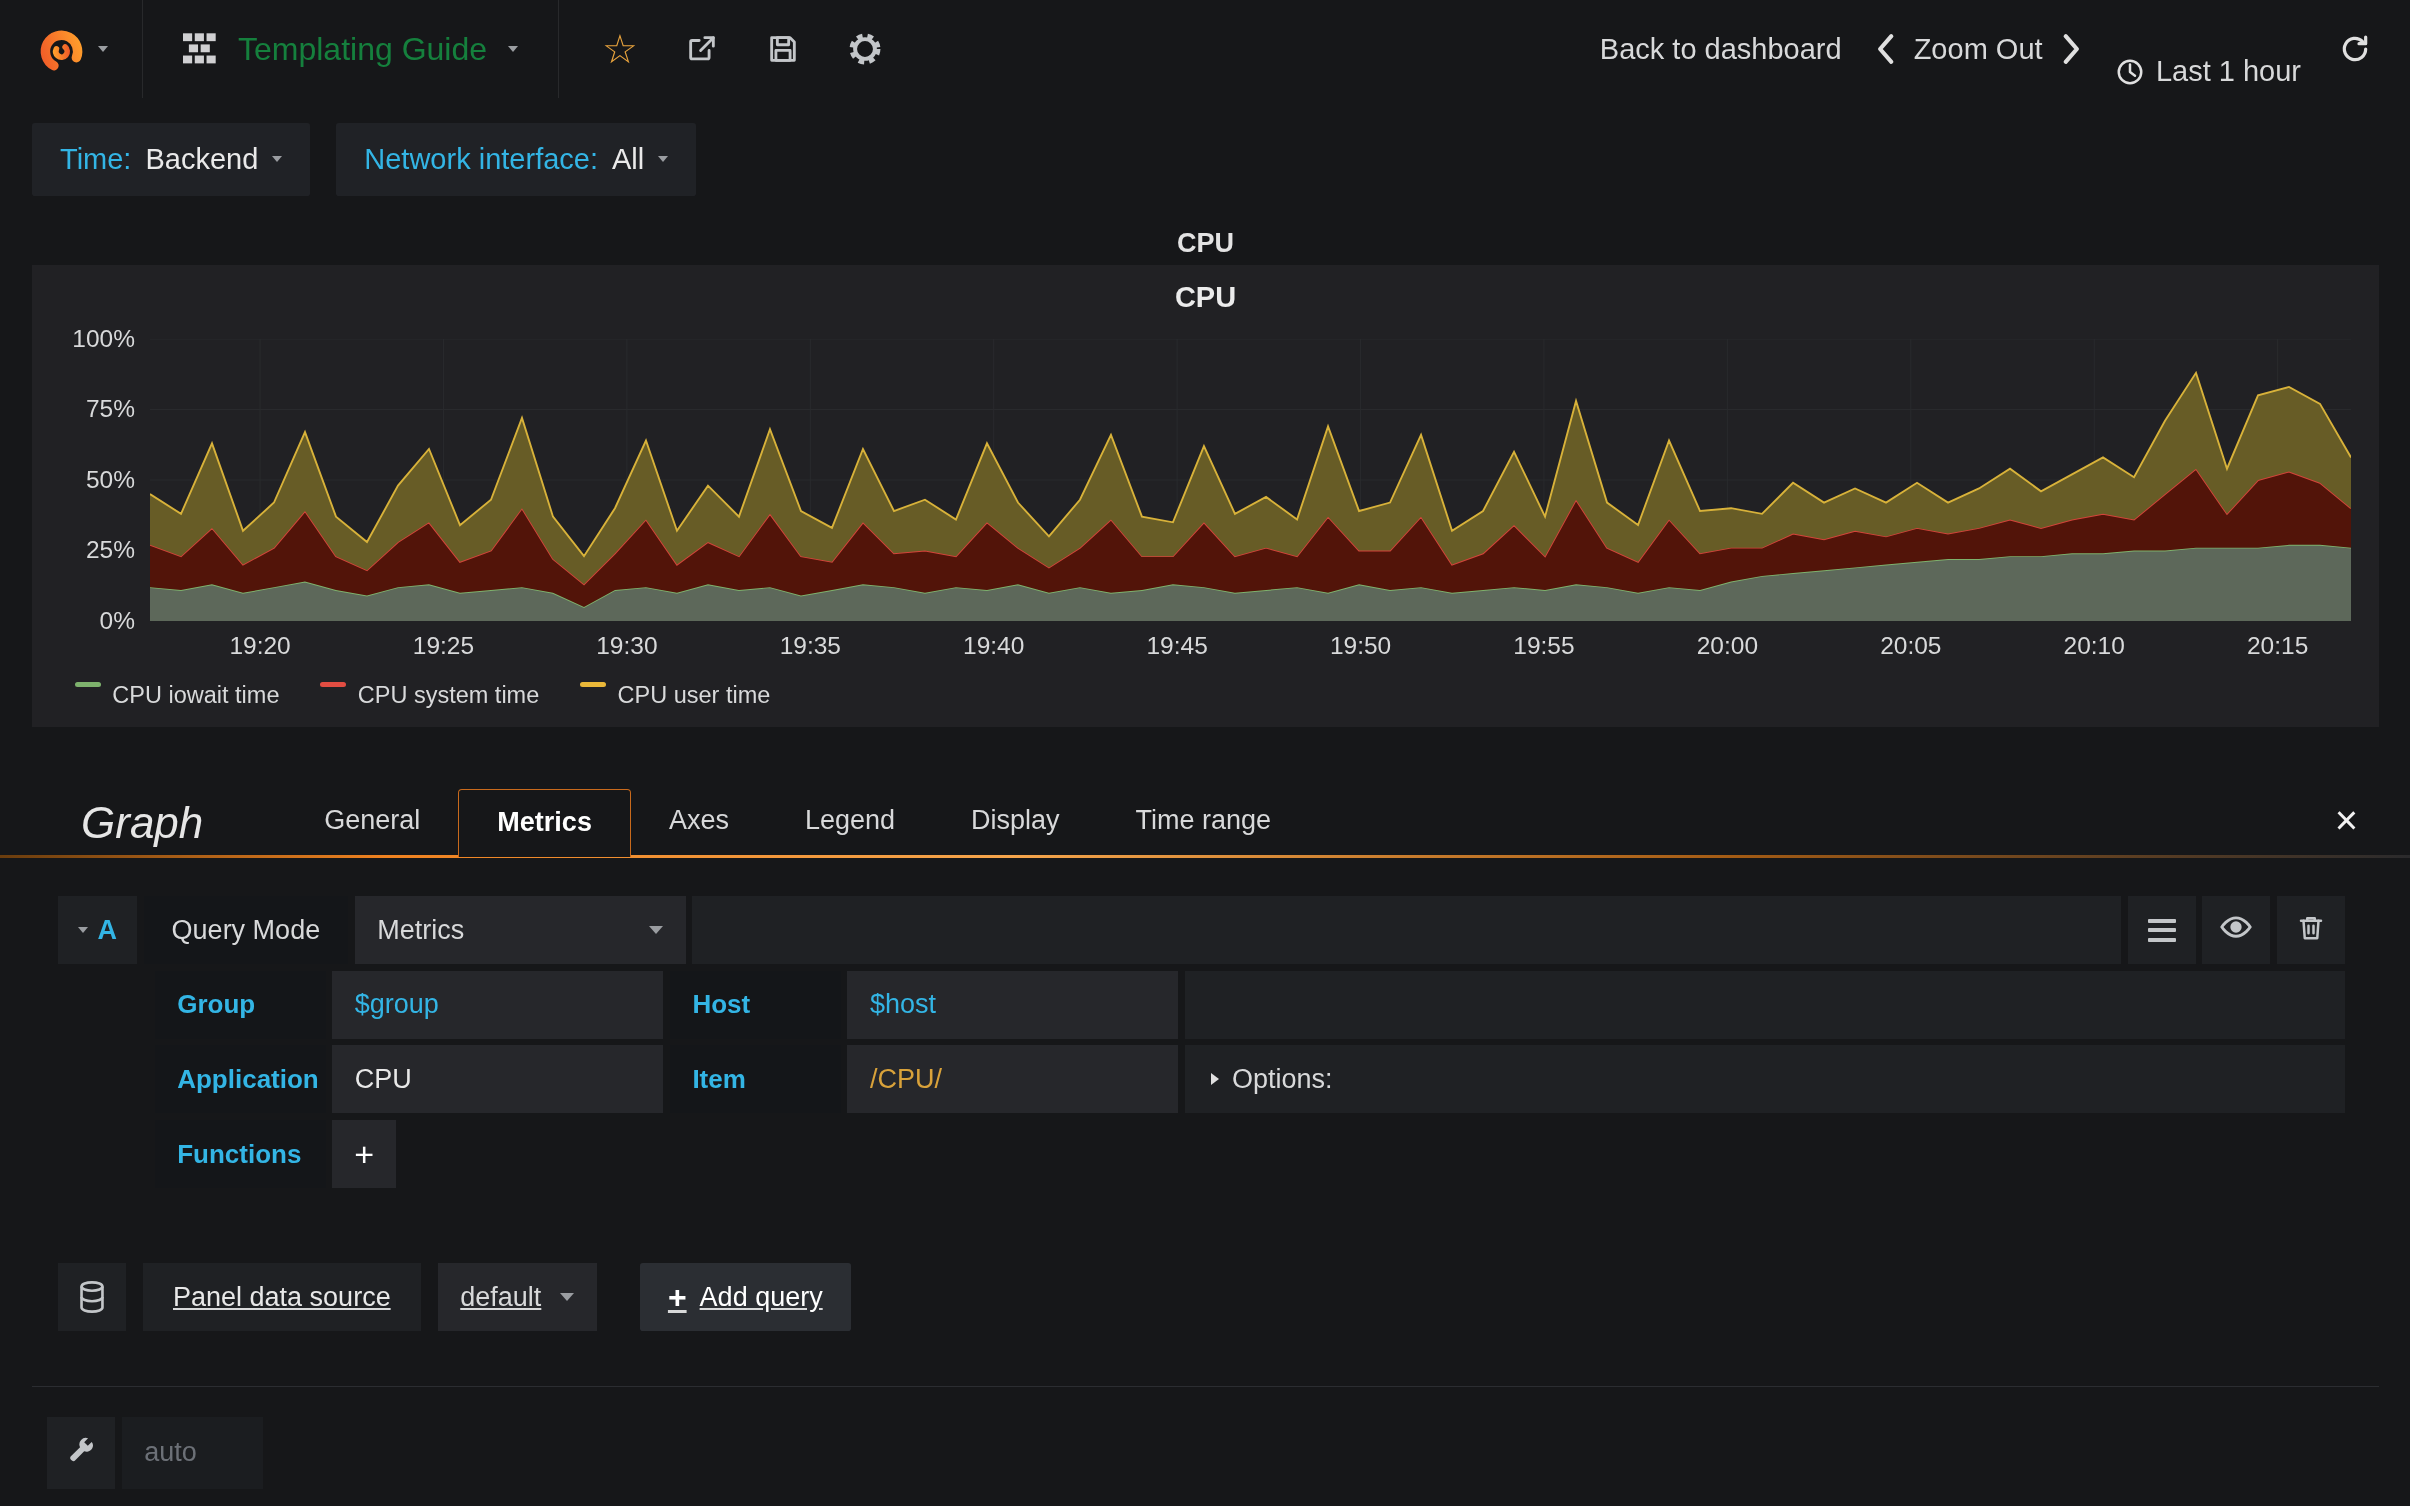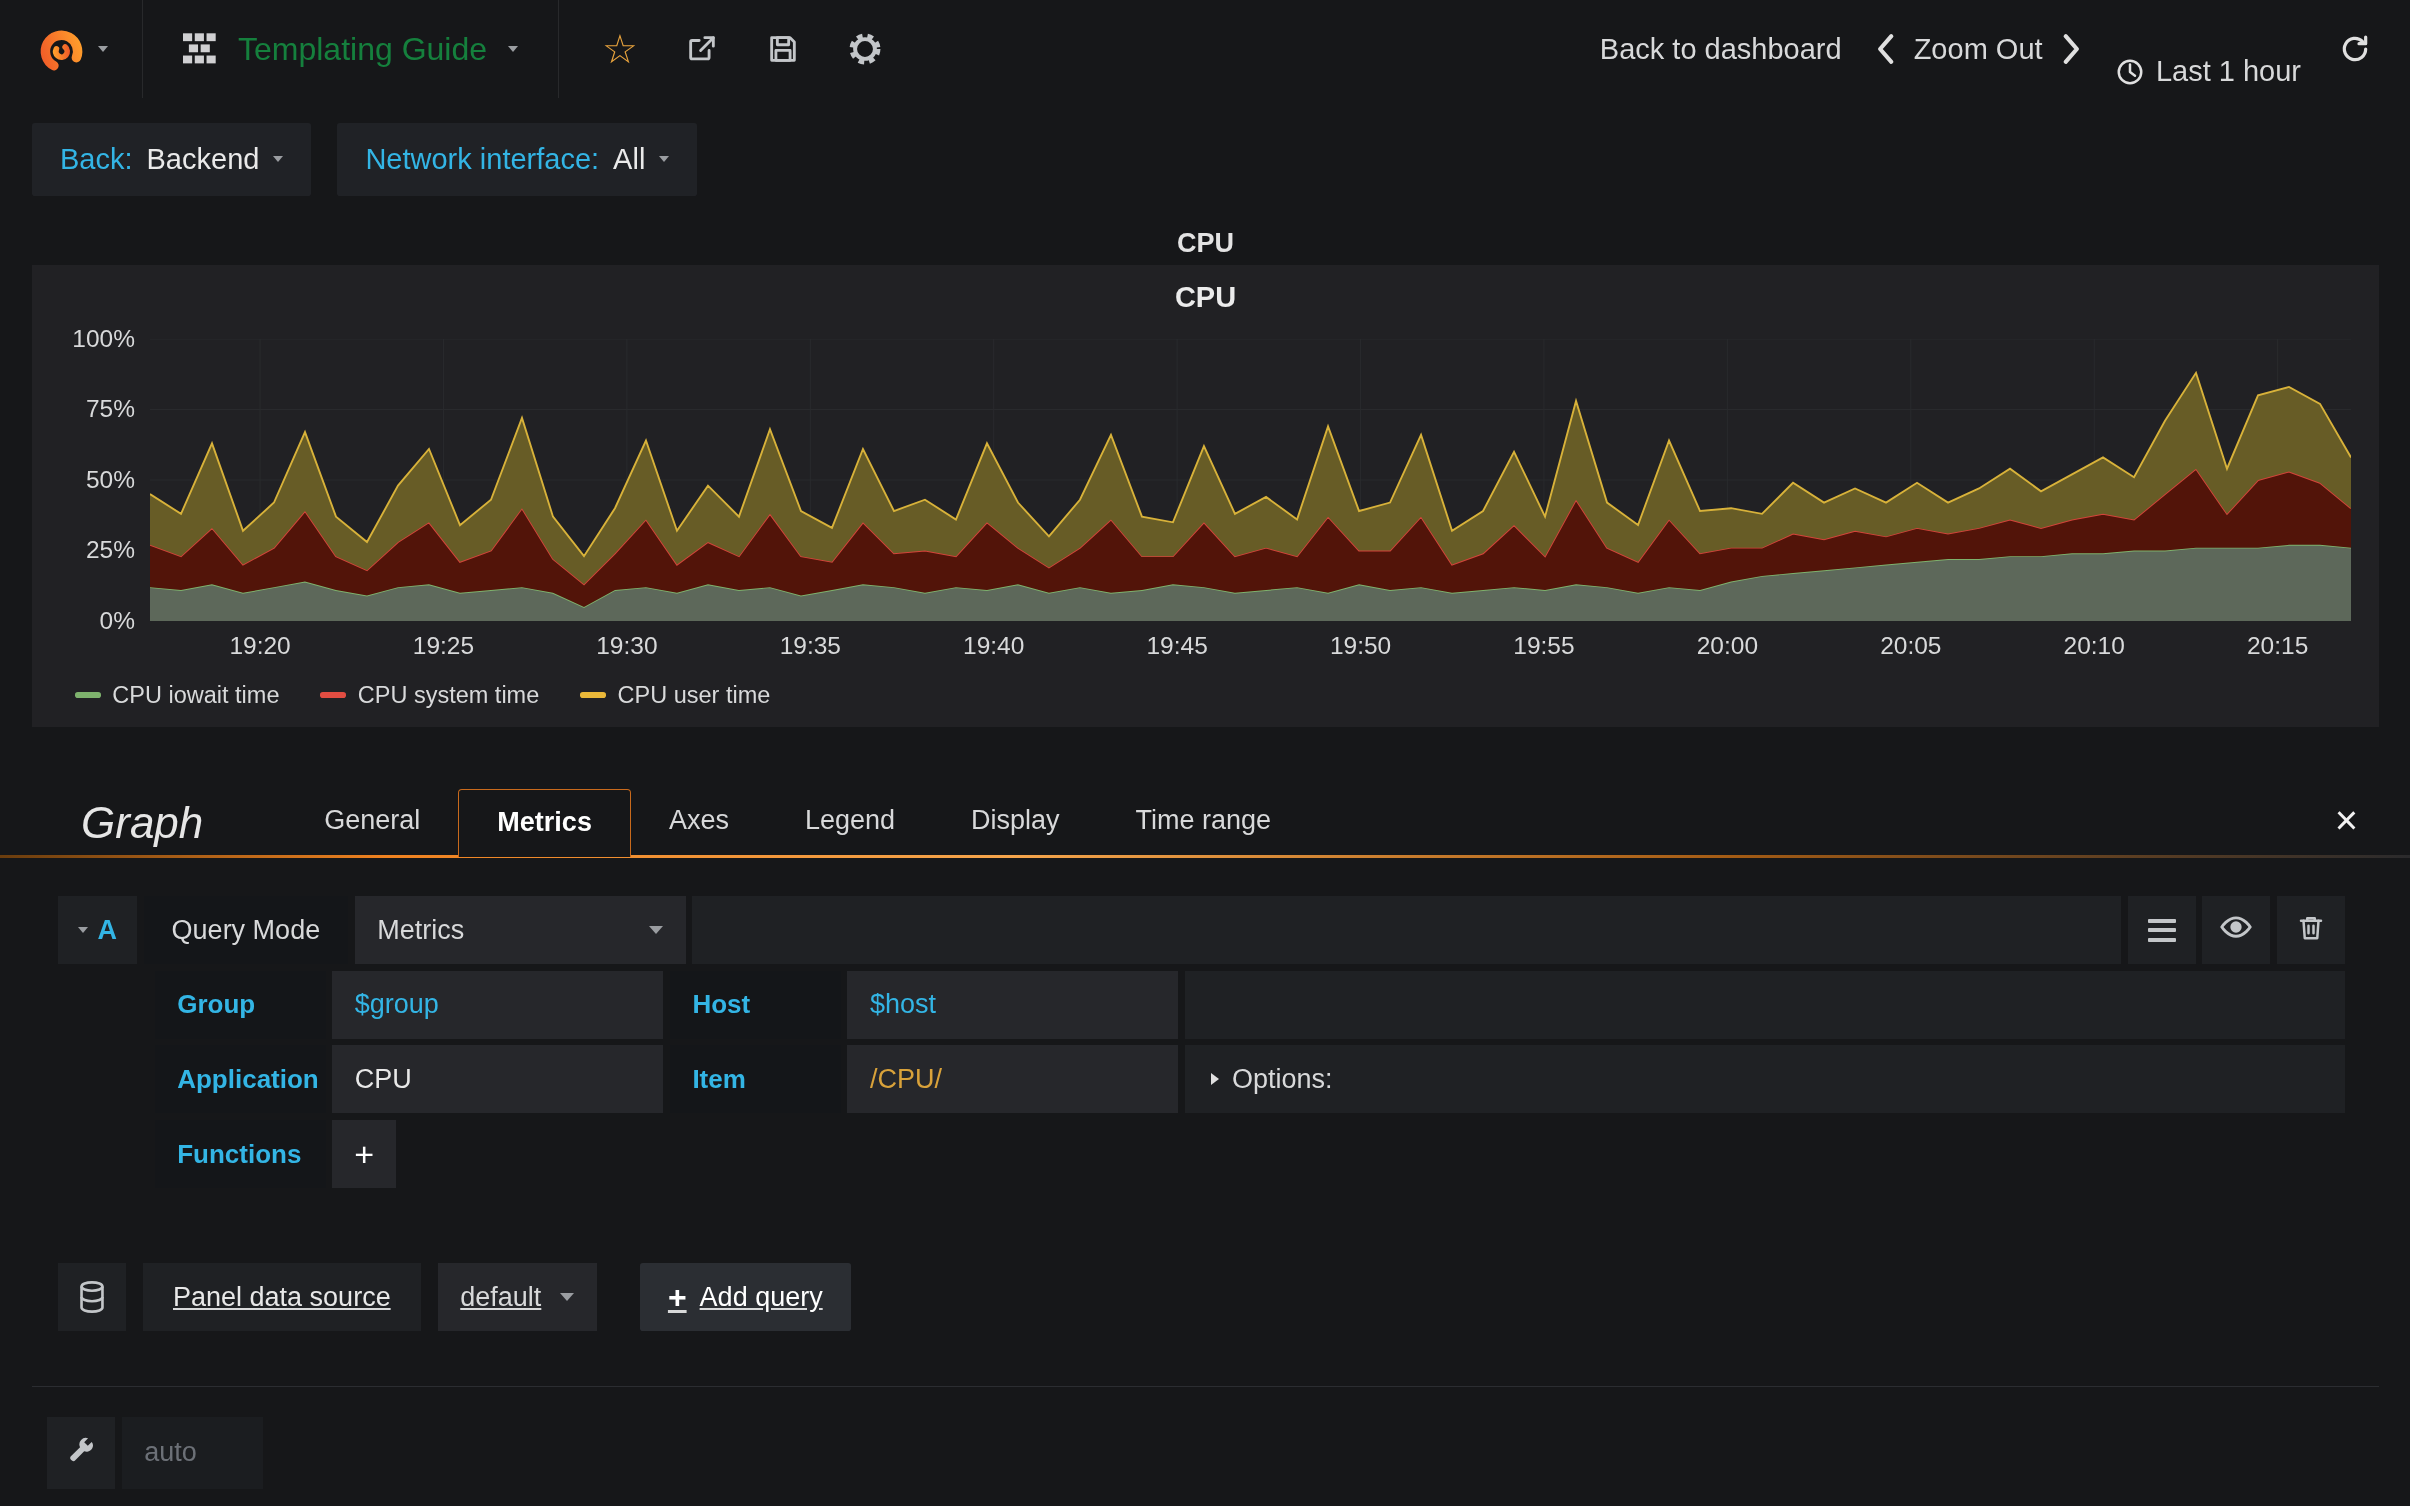--- a/index.html
+++ b/index.html
@@ -34,21 +34,21 @@
   .panel { margin:0 32px; background:#212124; padding:9.4px 28px 17px; }
   .panel-title { text-align:center; font-size:29px; font-weight:bold; color:#ececec; padding:7.5px 0 24.5px; }
   .chart-row { display:flex; }
   .y-axis { width:90px; position:relative; height:282px; font-size:24.5px; color:#d8d9da; }
   .y-axis span { position:absolute; right:15px; transform:translateY(-50%); }
   .plot { flex:1; position:relative; height:282px; }
   .plot svg { position:absolute; inset:0; }
   .x-axis { position:relative; height:40px; margin-left:90px; font-size:24.5px; color:#d8d9da; margin-top:9.4px; }
   .x-axis span { position:absolute; top:1.9px; transform:translateX(-50%); }
   .legend { display:flex; gap:41px; margin:11.3px 0 1.9px 15px; font-size:23.5px; color:#d8d9da; align-items:center; }
-  .legend-item { display:flex; align-items:center; gap:11.3px; cursor:pointer; }
+  .legend-item { display:flex; align-items:flex-start; gap:11.3px; cursor:pointer; }
   .legend-marker { width:26px; height:5.6px; border-radius:2.8px; }
 
   
   .editor { margin-top:60px; }
   .editor-head { position:relative; display:flex; align-items:flex-end; }
   .graph-title { font-size:44px; font-style:italic; color:#e6e6e6; padding:0 83px 7.5px 81px; }
   .tabs { display:flex; align-items:flex-end; }
   .tab { font-size:27px; color:#d8d9da; padding:17px 38px 19px; cursor:pointer; }
   .tab.active { position:relative; top:1.9px; background:#161719; border:0.9px solid #c96a1c; border-bottom:none; border-radius:3.8px 3.8px 0 0; color:#ffffff; font-weight:bold; }
   .close-x { position:absolute; right:53px; bottom:15px; font-size:40px; color:#f2f2f2; line-height:1; cursor:pointer; }
@@ -180,21 +180,21 @@
       <svg width="32" height="32" viewBox="0 0 24 24" fill="none" stroke="#e0e0e0" stroke-width="2.4" stroke-linecap="round" stroke-linejoin="round">
         <path d="M20 12a8 8 0 1 1-2.4-5.7"></path>
           <path d="M20 3v5h-5"></path>
       </svg>
     </span>
   </div>
 </div>
 
 <div class="vars-row">
     <div class="var-box">
-      <span class="var-label">Back:</span>
+      <span class="var-label">Time:</span>
       <span class="var-value">Backend</span>
       <span class="cdown small"></span>
     </div>
     <div class="var-box">
       <span class="var-label">Network interface:</span>
       <span class="var-value">All</span>
       <span class="cdown small"></span>
     </div>
   </div>
 

